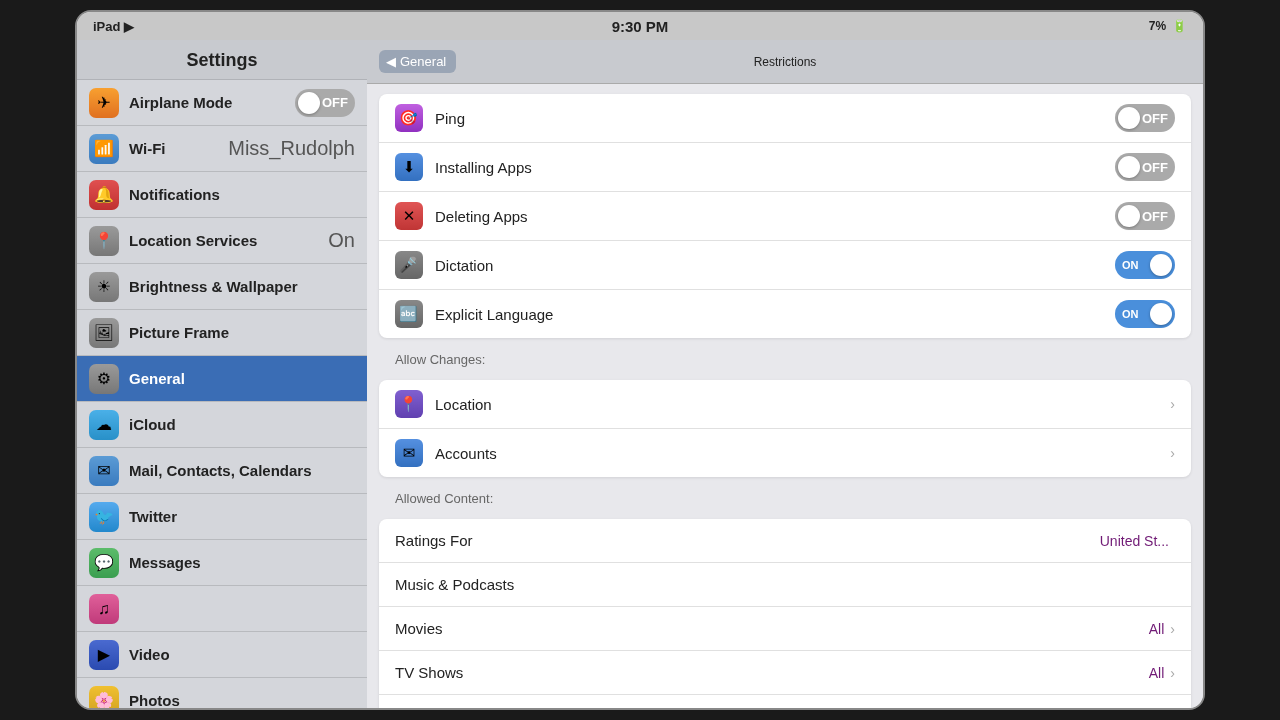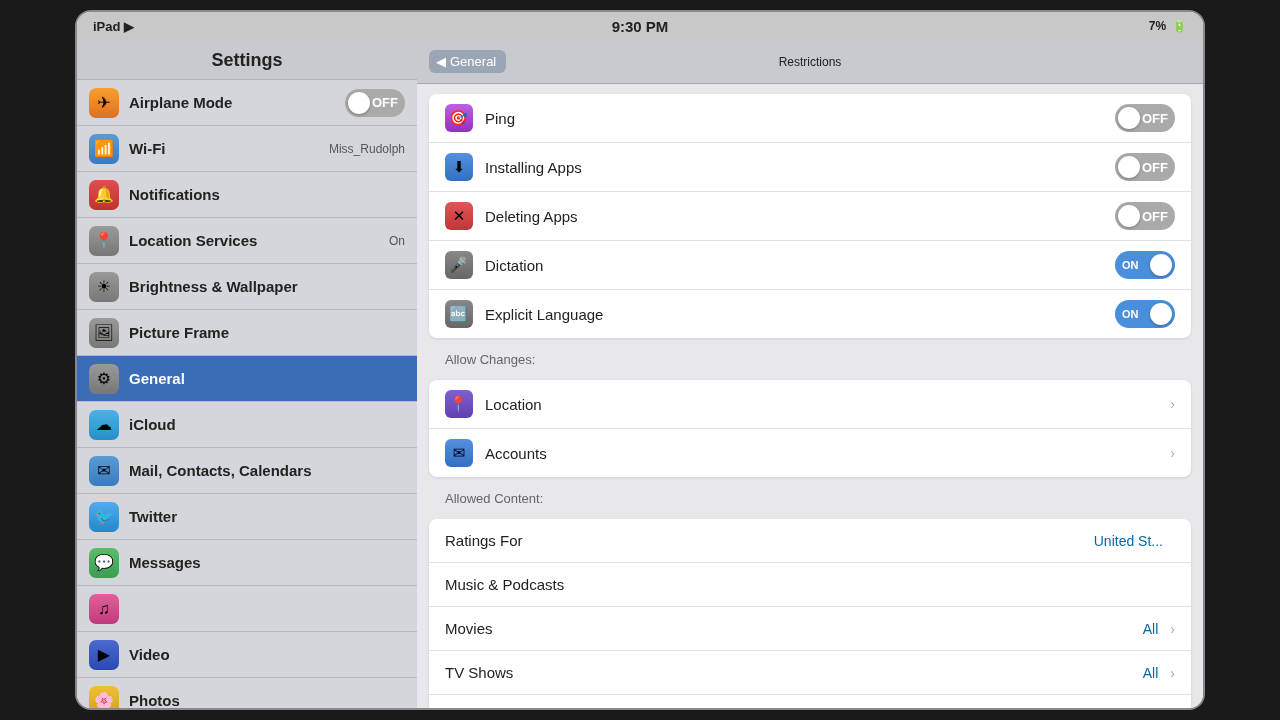--- a/index.html
+++ b/index.html
@@ -42,21 +42,21 @@
     .status-center { position: absolute; left: 50%; transform: translateX(-50%); font-size: 15px; font-weight: 600; }
     .status-right { display: flex; align-items: center; gap: 6px; font-size: 12px; }
     
     .main-area {
       display: flex;
       flex: 1;
       overflow: hidden;
     }
     
     .sidebar {
-      width: 340px;
+      width: 290px;
       background: #d0d3d8;
       display: flex;
       flex-direction: column;
       flex-shrink: 0;
       overflow-y: auto;
     }
     .sidebar-header {
       text-align: center;
       padding: 10px 0 8px 0;
       font-size: 18px;
@@ -87,21 +87,21 @@
       font-size: 16px;
       flex-shrink: 0;
     }
     .sidebar-item-label {
       font-size: 15px;
       color: #222;
       flex: 1;
       font-weight: bold;
     }
     .sidebar-item-value {
-      font-size: 12px;
+      font-size: 20px;
       color: #555;
     }
 
     
     .right-panel {
       flex: 1;
       display: flex;
       flex-direction: column;
       background: #e8e8ec;
       overflow: hidden;
@@ -173,22 +173,22 @@
       font-size: 15px;
       flex-shrink: 0;
     }
     .row-label {
       flex: 1;
       font-size: 15px;
       color: #222;
     }
     .row-value {
       font-size: 14px;
-      color: #0369a1;
-      margin-right: 12px;
+      color: #701a75;
+      margin-right: 6px;
     }
     .chevron {
       color: #aaa;
       font-size: 14px;
     }
     
     .toggle-blue {
       width: 60px;
       height: 28px;
       border-radius: 14px;

